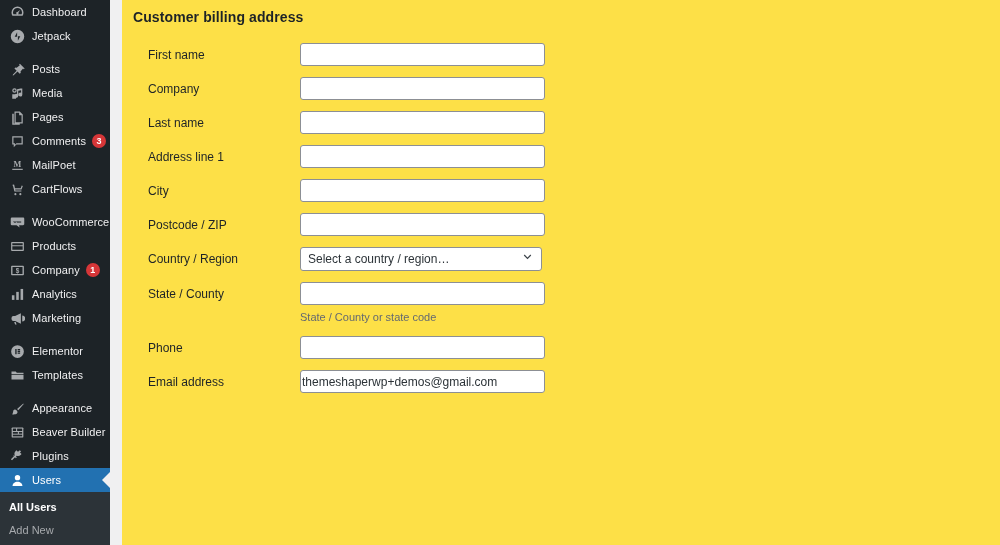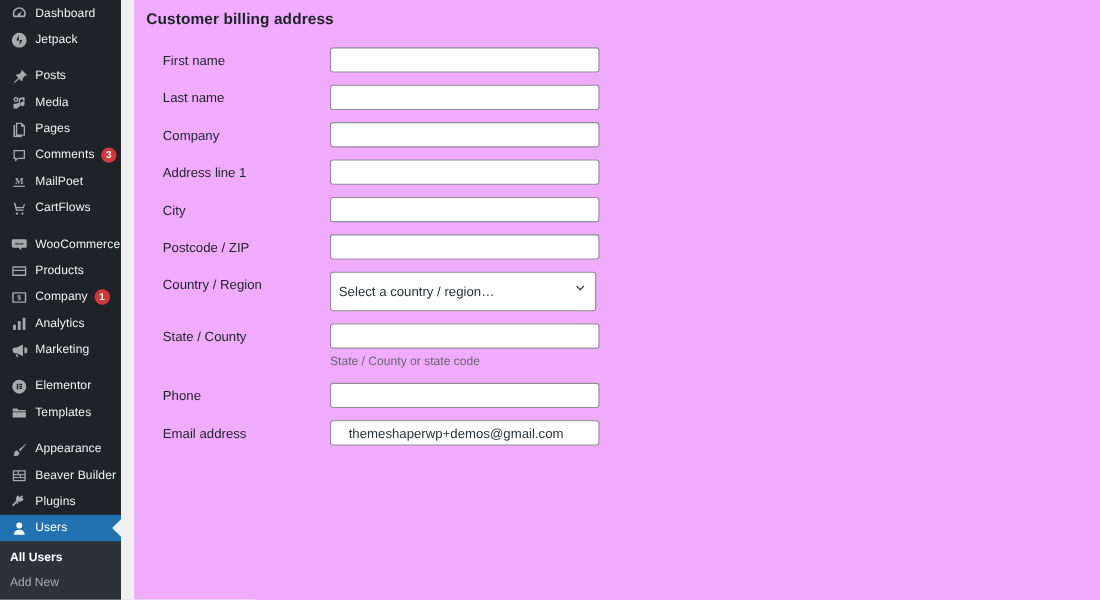--- a/index.html
+++ b/index.html
@@ -80,21 +80,21 @@
     color: #a7aaad;
     line-height: 1.5;
     cursor: pointer;
   }
   .submenu-item.current { color: #fff; font-weight: 600; }
 
   
   .content {
     flex: 1 1 auto;
     height: 545px;
-    background: #f0abfc;
+    background: #fde047;
     padding: 9px 0 0 0;
     overflow: hidden;
     position: relative;
   }
   .page-title {
     font-size: 14px;
     font-weight: 600;
     color: #1d2327;
     margin: 0 0 18px 11px;
     letter-spacing: .1px;
@@ -115,28 +115,28 @@
     padding-top: 5px;
     line-height: 1.2;
   }
   .field-wrap { display: flex; flex-direction: column; }
 
   .txt {
     width: 245px; height: 23px;
     background: #fff;
     border: 1px solid #8c8f94;
     border-radius: 3px;
-    padding: 0 16px;
+    padding: 0 1px;
     font-family: "Liberation Sans", sans-serif;
     font-size: 12px;
     color: #2c3338;
     outline: none;
   }
   .sel {
-    width: 242px; height: 36px;
+    width: 242px; height: 24px;
     background: #fff;
     border: 1px solid #8c8f94;
     border-radius: 3px;
     padding: 0 22px 0 7px;
     font-family: "Liberation Sans", sans-serif;
     font-size: 12px;
     color: #2c3338;
     outline: none;
     -webkit-appearance: none;
     appearance: none;
@@ -356,27 +356,27 @@
   <main class="content">
     <h1 class="page-title">Customer billing address</h1>
     <div class="form" id="form">
         <div class="form-row">
           <label class="lbl">First name</label>
           <div class="field-wrap">
             <input type="text" class="txt" value="" style="">
           </div>
         </div>
         <div class="form-row">
+          <label class="lbl">Company</label>
+          <div class="field-wrap">
+            <input type="text" class="txt" value="" style="">
+          </div>
+        </div>
+        <div class="form-row">
           <label class="lbl">Last name</label>
-          <div class="field-wrap">
-            <input type="text" class="txt" value="" style="">
-          </div>
-        </div>
-        <div class="form-row">
-          <label class="lbl">Company</label>
           <div class="field-wrap">
             <input type="text" class="txt" value="" style="">
           </div>
         </div>
         <div class="form-row">
           <label class="lbl">Address line 1</label>
           <div class="field-wrap">
             <input type="text" class="txt" value="" style="">
           </div>
         </div>

